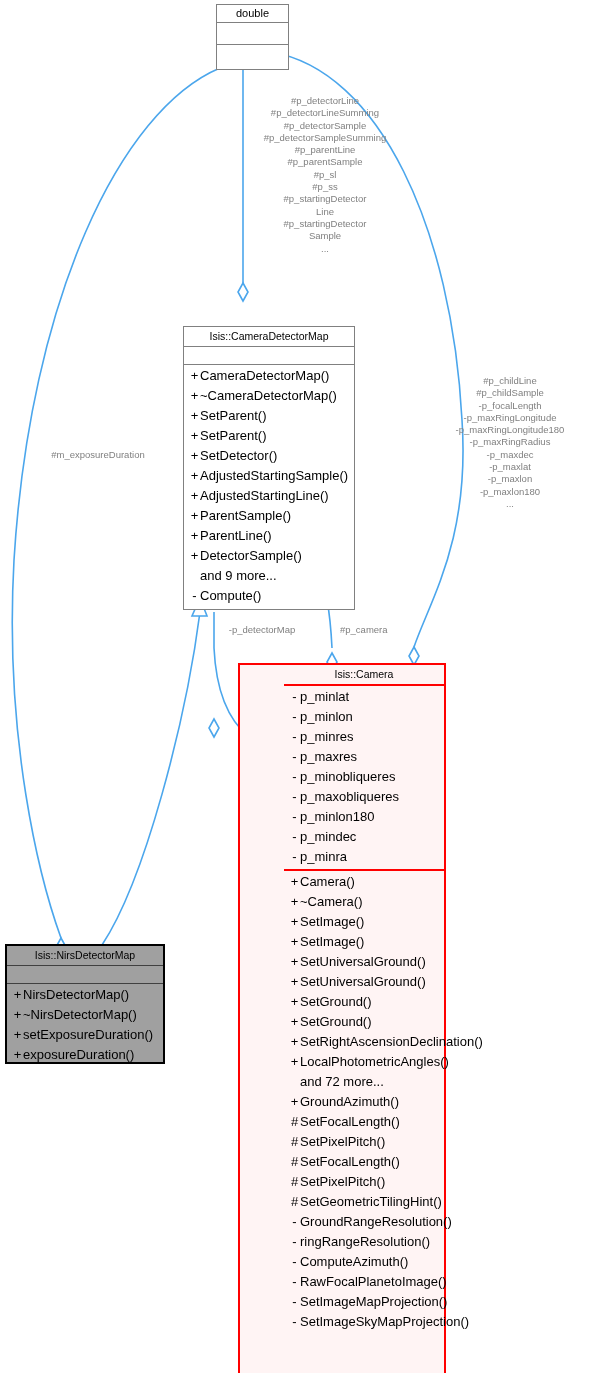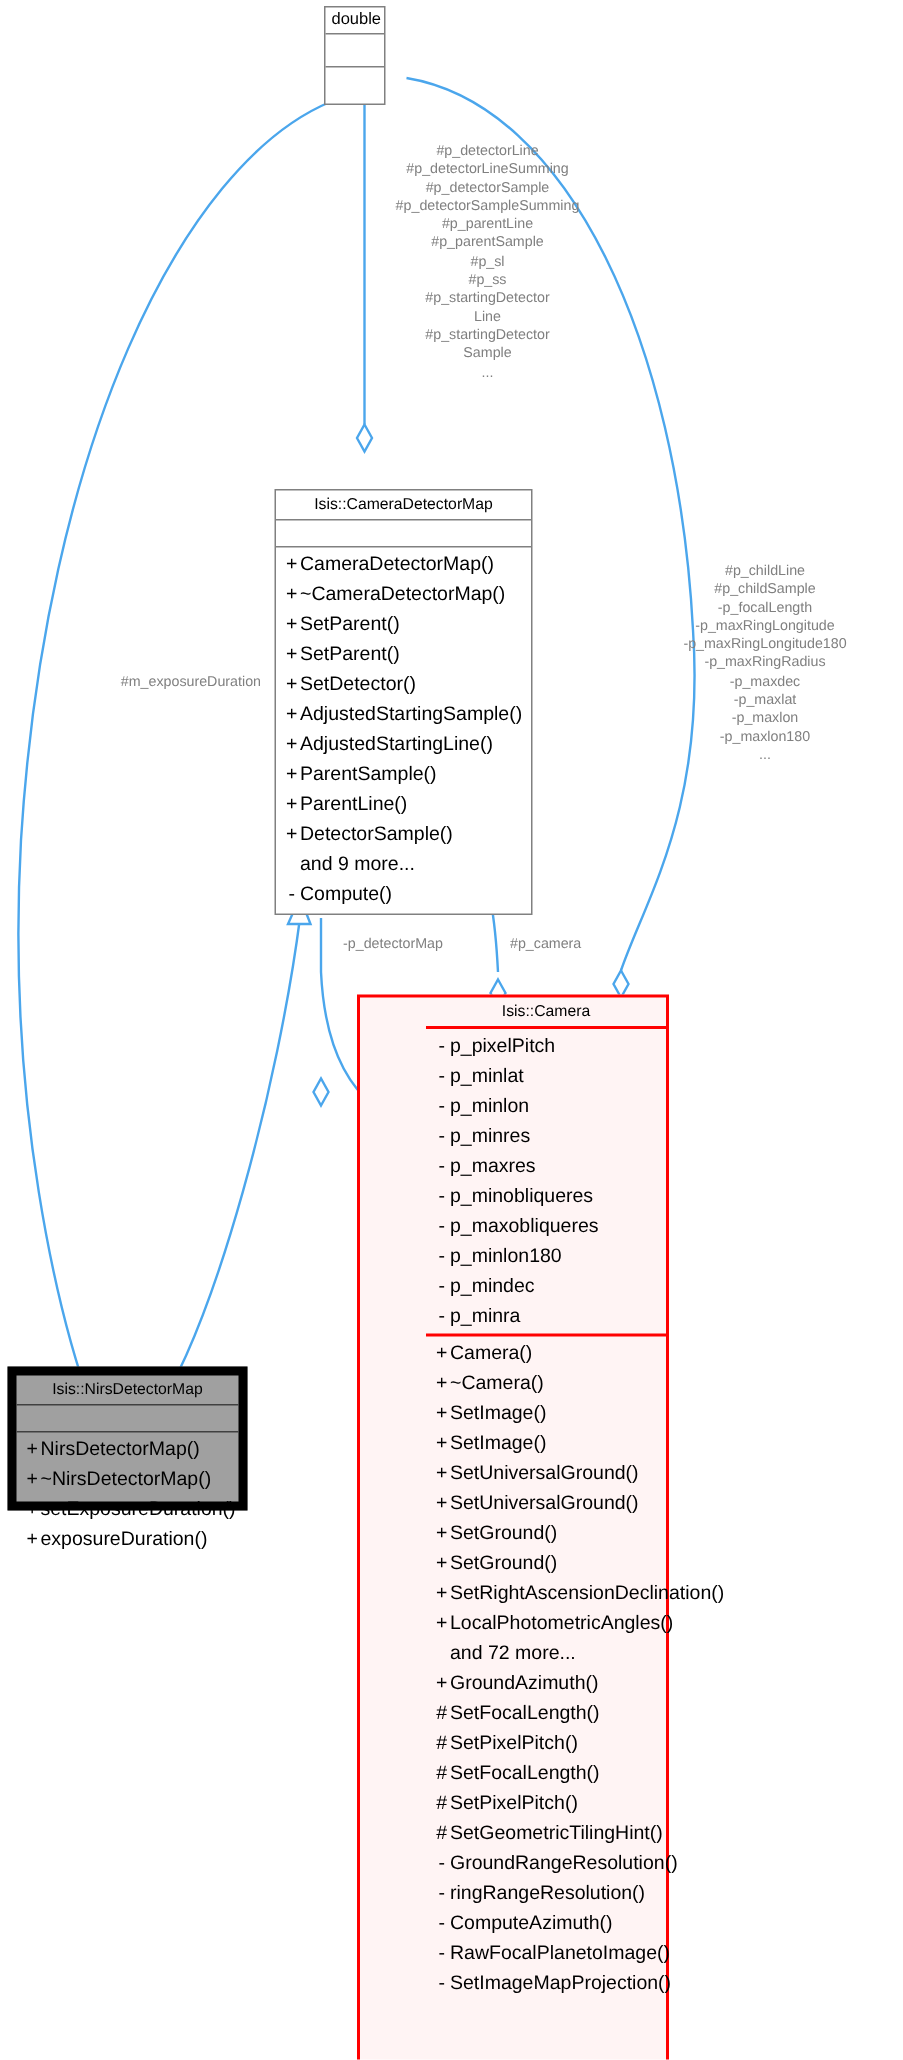--- a/index.html
+++ b/index.html
@@ -64,21 +64,21 @@
     text-align: center;
   }
   .uml-empty {
     height: 14px;
   }
 
   
   #box-double {
     left: 216px;
     top: 4px;
-    width: 41px;
+    width: 73px;
     height: 66px;
   }
   #box-double .uml-title {
     padding: 3px 4px;
     font-size: 11px;
   }
   #box-double .seg {
     height: 21px;
     border-bottom: 1px solid #808080;
   }
@@ -107,25 +107,25 @@
     border-bottom: 2px solid #ff0000;
     font-size: 10.5px;
   }
   #box-camera .uml-attrs {
     border-bottom: 2px solid #ff0000;
   }
 
   
   #box-nirs {
     left: 5px;
-    top: 911px;
+    top: 944px;
     width: 160px;
-    height: 96px;
+    height: 120px;
     background: #a0a0a0;
-    border: 6px solid #000000;
+    border: 2px solid #000000;
   }
   #box-nirs .uml-title { border-bottom: 1px solid #404040; }
   #box-nirs .uml-attrs { border-bottom: 1px solid #404040; }
 
   
   .edge-label {
     position: absolute;
     color: #808080;
     font-size: 9.5px;
     line-height: 12.3px;
@@ -140,21 +140,21 @@
   }
   #label-camera-attrs {
     left: 431px;
     top: 375px;
     width: 158px;
   }
   #label-exposure {
     left: 22px;
     top: 449px;
     width: 152px;
-    text-align: right;
+    text-align: center;
   }
   #label-p-detectormap {
     left: 212px;
     top: 624px;
     width: 100px;
     text-align: center;
   }
   #label-p-camera {
     left: 316px;
     top: 624px;
@@ -250,21 +250,20 @@
         <div class="uml-row"><span class="vis">+</span><span>ParentLine()</span></div>
         <div class="uml-row"><span class="vis">+</span><span>DetectorSample()</span></div>
         <div class="uml-row"><span class="vis"></span><span>and 9 more...</span></div>
         <div class="uml-row"><span class="vis">-</span><span>Compute()</span></div>
       </div>
   </div>
 
   <div class="uml-box" id="box-camera">
     <div class="uml-title">Isis::Camera</div>
     <div class="uml-attrs">
-        <div class="uml-row"><span class="vis">-</span><span>p_pixelPitch</span></div>
         <div class="uml-row"><span class="vis">-</span><span>p_minlat</span></div>
         <div class="uml-row"><span class="vis">-</span><span>p_minlon</span></div>
         <div class="uml-row"><span class="vis">-</span><span>p_minres</span></div>
         <div class="uml-row"><span class="vis">-</span><span>p_maxres</span></div>
         <div class="uml-row"><span class="vis">-</span><span>p_minobliqueres</span></div>
         <div class="uml-row"><span class="vis">-</span><span>p_maxobliqueres</span></div>
         <div class="uml-row"><span class="vis">-</span><span>p_minlon180</span></div>
         <div class="uml-row"><span class="vis">-</span><span>p_mindec</span></div>
         <div class="uml-row"><span class="vis">-</span><span>p_minra</span></div>
       </div>
@@ -284,20 +283,21 @@
         <div class="uml-row"><span class="vis">#</span><span>SetFocalLength()</span></div>
         <div class="uml-row"><span class="vis">#</span><span>SetPixelPitch()</span></div>
         <div class="uml-row"><span class="vis">#</span><span>SetFocalLength()</span></div>
         <div class="uml-row"><span class="vis">#</span><span>SetPixelPitch()</span></div>
         <div class="uml-row"><span class="vis">#</span><span>SetGeometricTilingHint()</span></div>
         <div class="uml-row"><span class="vis">-</span><span>GroundRangeResolution()</span></div>
         <div class="uml-row"><span class="vis">-</span><span>ringRangeResolution()</span></div>
         <div class="uml-row"><span class="vis">-</span><span>ComputeAzimuth()</span></div>
         <div class="uml-row"><span class="vis">-</span><span>RawFocalPlanetoImage()</span></div>
         <div class="uml-row"><span class="vis">-</span><span>SetImageMapProjection()</span></div>
+        <div class="uml-row"><span class="vis">-</span><span>SetImageSkyMapProjection()</span></div>
       </div>
   </div>
 
   <div class="uml-box" id="box-nirs">
     <div class="uml-title">Isis::NirsDetectorMap</div>
     <div class="uml-attrs uml-empty"></div>
     <div class="uml-ops">
         <div class="uml-row"><span class="vis">+</span><span>NirsDetectorMap()</span></div>
         <div class="uml-row"><span class="vis">+</span><span>~NirsDetectorMap()</span></div>
         <div class="uml-row"><span class="vis">+</span><span>setExposureDuration()</span></div>

